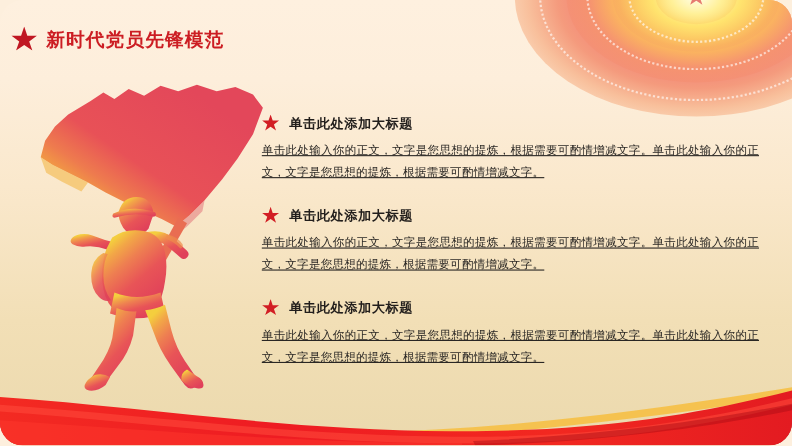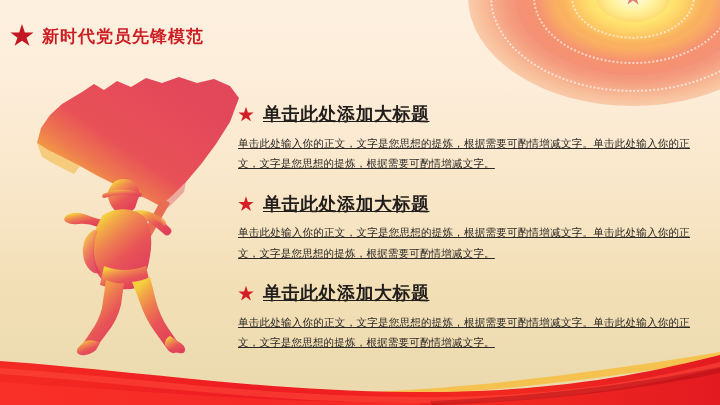--- a/index.html
+++ b/index.html
@@ -5,20 +5,21 @@
 <style>
   html,body{margin:0;padding:0;}
   body{
     width:720px;height:405px;overflow:hidden;
     font-family:"Liberation Sans","DejaVu Sans",sans-serif;
     background:#FDEFDD;
   }
   .slide{
     position:relative;width:720px;height:405px;overflow:hidden;
     background:linear-gradient(to bottom,#FEF0DF 0%,#FDEEDB 18%,#FAE8CC 42%,#F2DFB6 72%,#EBD9AD 100%);
+    border-radius:21px;
   }
 
   
   .burst{
     position:absolute;top:-112px;right:-78px;width:330px;height:218px;
     pointer-events:none;
   }
   .burst .ring{
     position:absolute;left:50%;top:50%;transform:translate(-50%,-50%);
     border-radius:50%;
@@ -81,21 +82,21 @@
 
   
   .content{position:absolute;left:238px;top:104px;width:452px;}
   .block{margin-bottom:20px;}
   .block:last-child{margin-bottom:0;}
   .blk-head{display:flex;align-items:center;gap:9px;margin-bottom:7px;}
   .blk-star{
     width:16px;height:16px;flex:none;background:#D21E24;
     clip-path:polygon(50% 0%,61.8% 35%,98% 35%,68.9% 57%,80.9% 91%,50% 70%,19.1% 91%,31.1% 57%,2% 35%,38.2% 35%);
   }
-  .blk-title{font-size:18px;font-weight:bold;color:#221E1C;letter-spacing:.5px;line-height:1.2;text-decoration:underline;}
+  .blk-title{font-size:12px;font-weight:bold;color:#221E1C;letter-spacing:.5px;line-height:1.2;}
   .blk-body{font-size:10.5px;color:#2A2724;line-height:1.95;letter-spacing:.2px;text-align:justify;text-decoration:underline;}
 
   
   .ribbon{position:absolute;left:0;bottom:0;width:720px;height:60px;}
   .ribbon svg{display:block;width:100%;height:100%;}
 </style>
 </head>
 <body>
 
 <div class="slide">

